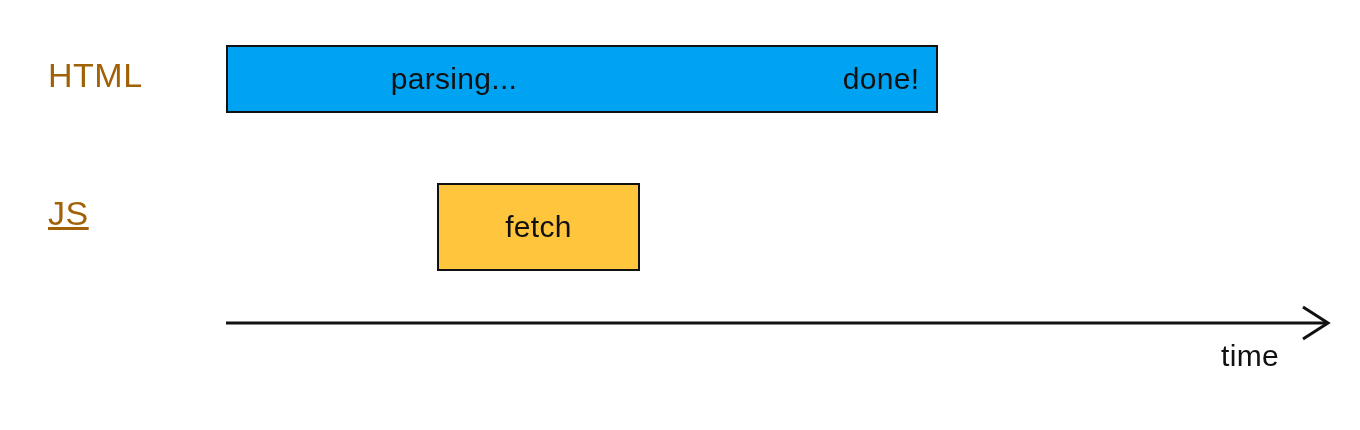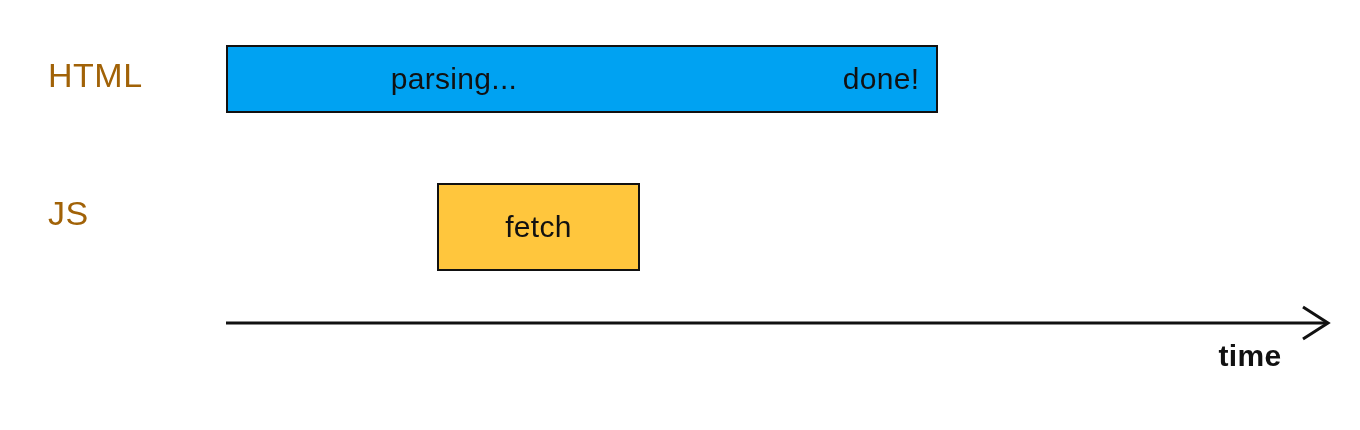--- a/index.html
+++ b/index.html
@@ -20,21 +20,21 @@
     position: absolute;
     left: 48px;
     font-size: 34px;
     line-height: 34px;
     font-weight: 500;
     letter-spacing: 0.5px;
     color: #a16207;
     white-space: nowrap;
   }
   .row-label.html { top: 58px; }
-  .row-label.js   { top: 196px; }
+  .row-label.js   { top: 196px; text-decoration: underline; }
 
   .bar {
     position: absolute;
     border: 2.5px solid #111111;
     box-sizing: border-box;
     display: flex;
     align-items: center;
     justify-content: center;
   }
   .bar-parsing {
@@ -82,21 +82,21 @@
     width: 1120px;
     height: 52px;
   }
   .time-label {
     position: absolute;
     left: 1250px;
     top: 341px;
     transform: translateX(-50%);
     font-size: 30px;
     line-height: 30px;
-    font-weight: 700;
+    font-weight: 400;
     letter-spacing: 0.3px;
     color: #111111;
   }
 </style>
 </head>
 <body>
 
 <div class="canvas">
 
   <div class="row-label html">HTML</div>

